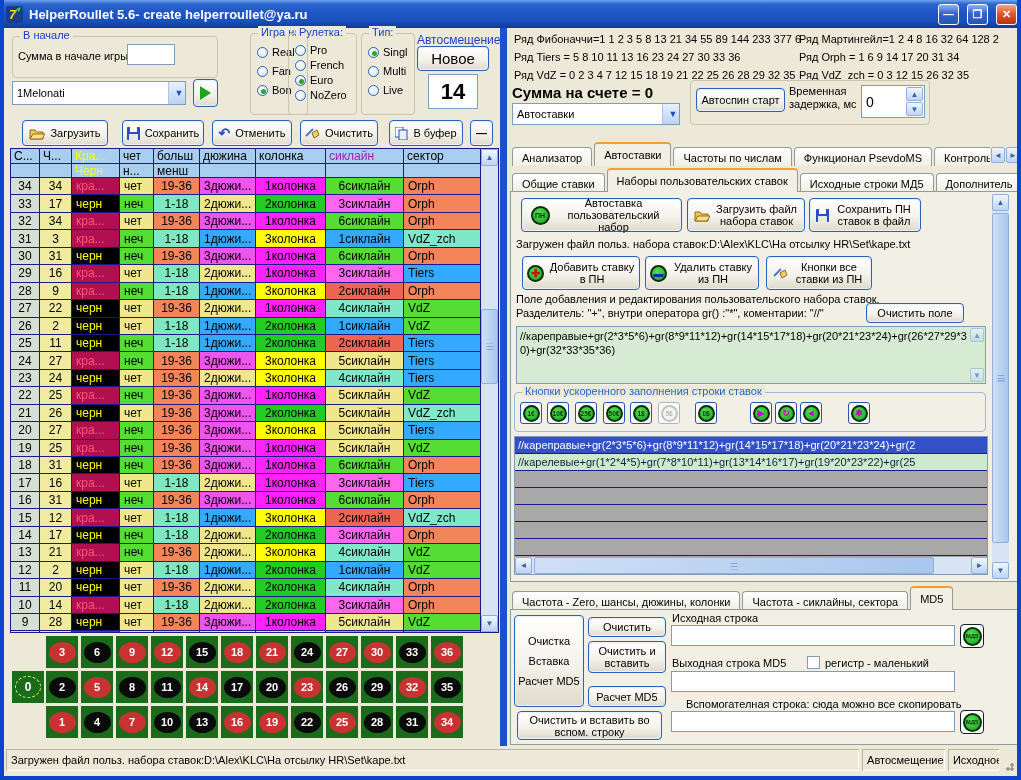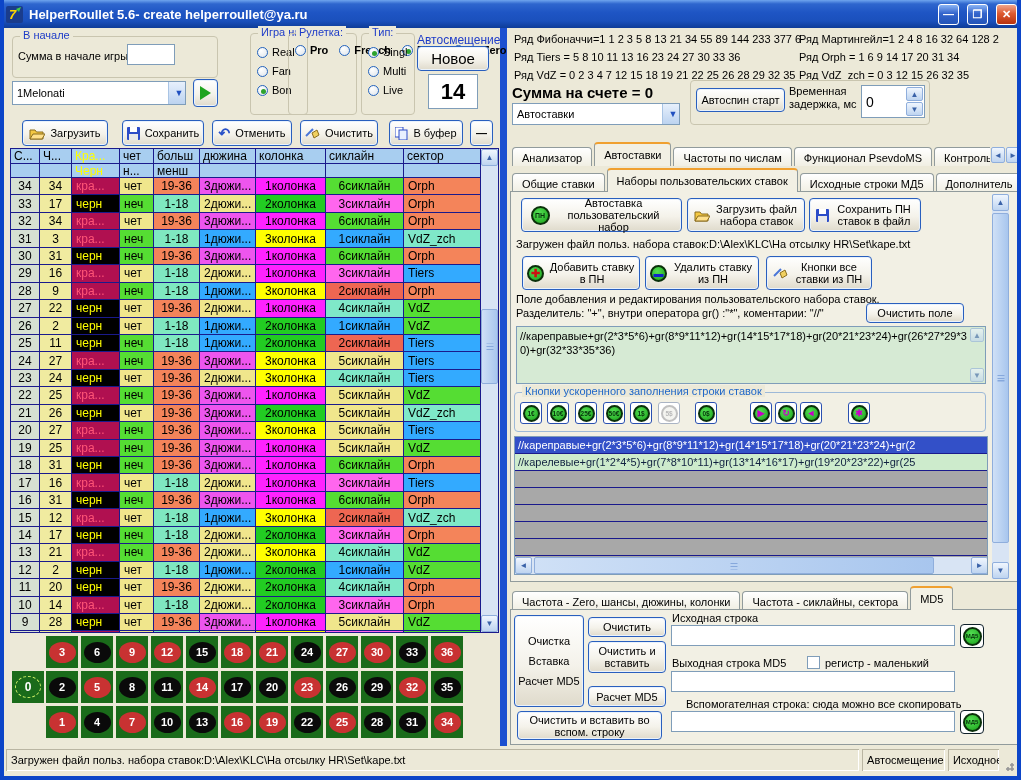--- a/index.html
+++ b/index.html
@@ -111,21 +111,21 @@
           <span>Fan</span>
         </div>
         <div class="radio">
           <span class="rdot on"></span>
           <span>Bon</span>
         </div>
       </div>
   </div>
   <div class="abs gb" style="left:284px;top:33px;width:69px;height:82px;">
     <i>Рулетка:</i>
-    <div id="roulette-radios" style="display:flex;flex-direction:row;gap:11px;padding:10px 0 0 6px;font-weight:bold;">
+    <div id="roulette-radios" style="display:flex;flex-direction:column;gap:3px;padding:10px 0 0 6px;">
         <div class="radio">
           <span class="rdot"></span>
           <span>Pro</span>
         </div>
         <div class="radio">
           <span class="rdot"></span>
           <span>French</span>
         </div>
         <div class="radio">
           <span class="rdot on"></span>
@@ -196,21 +196,21 @@
 
   <div id="table" class="abs">
       <div class="trow hdr">
         <div style="height: 15px; padding-left: 3px; color: rgb(0, 0, 0);">С...</div>
         <div style="height: 15px; padding-left: 3px; color: rgb(0, 0, 0);">Ч...</div>
         <div style="height: 15px; padding-left: 3px; color: rgb(255, 255, 0);">Кра...</div>
         <div style="height: 15px; padding-left: 3px; color: rgb(0, 0, 0);">чет</div>
         <div style="height: 15px; padding-left: 3px; color: rgb(0, 0, 0);">больш</div>
         <div style="height: 15px; padding-left: 3px; color: rgb(0, 0, 0);">дюжина</div>
         <div style="height: 15px; padding-left: 3px; color: rgb(0, 0, 0);">колонка</div>
-        <div style="height: 15px; padding-left: 3px; color: #000000;">сиклайн</div>
+        <div style="height: 15px; padding-left: 3px; color: #a21caf;">сиклайн</div>
         <div style="height: 15px; padding-left: 3px; color: rgb(0, 0, 0);">сектор</div>
       </div>
       <div class="trow hdr">
         <div style="height: 14px; padding-left: 3px;"></div>
         <div style="height: 14px; padding-left: 3px;"></div>
         <div style="height: 14px; padding-left: 3px; color: rgb(255, 255, 0);">Черн</div>
         <div style="height: 14px; padding-left: 3px; color: rgb(0, 0, 0);">н...</div>
         <div style="height: 14px; padding-left: 3px; color: rgb(0, 0, 0);">менш</div>
         <div style="height: 14px; padding-left: 3px;"></div>
         <div style="height: 14px; padding-left: 3px;"></div>

